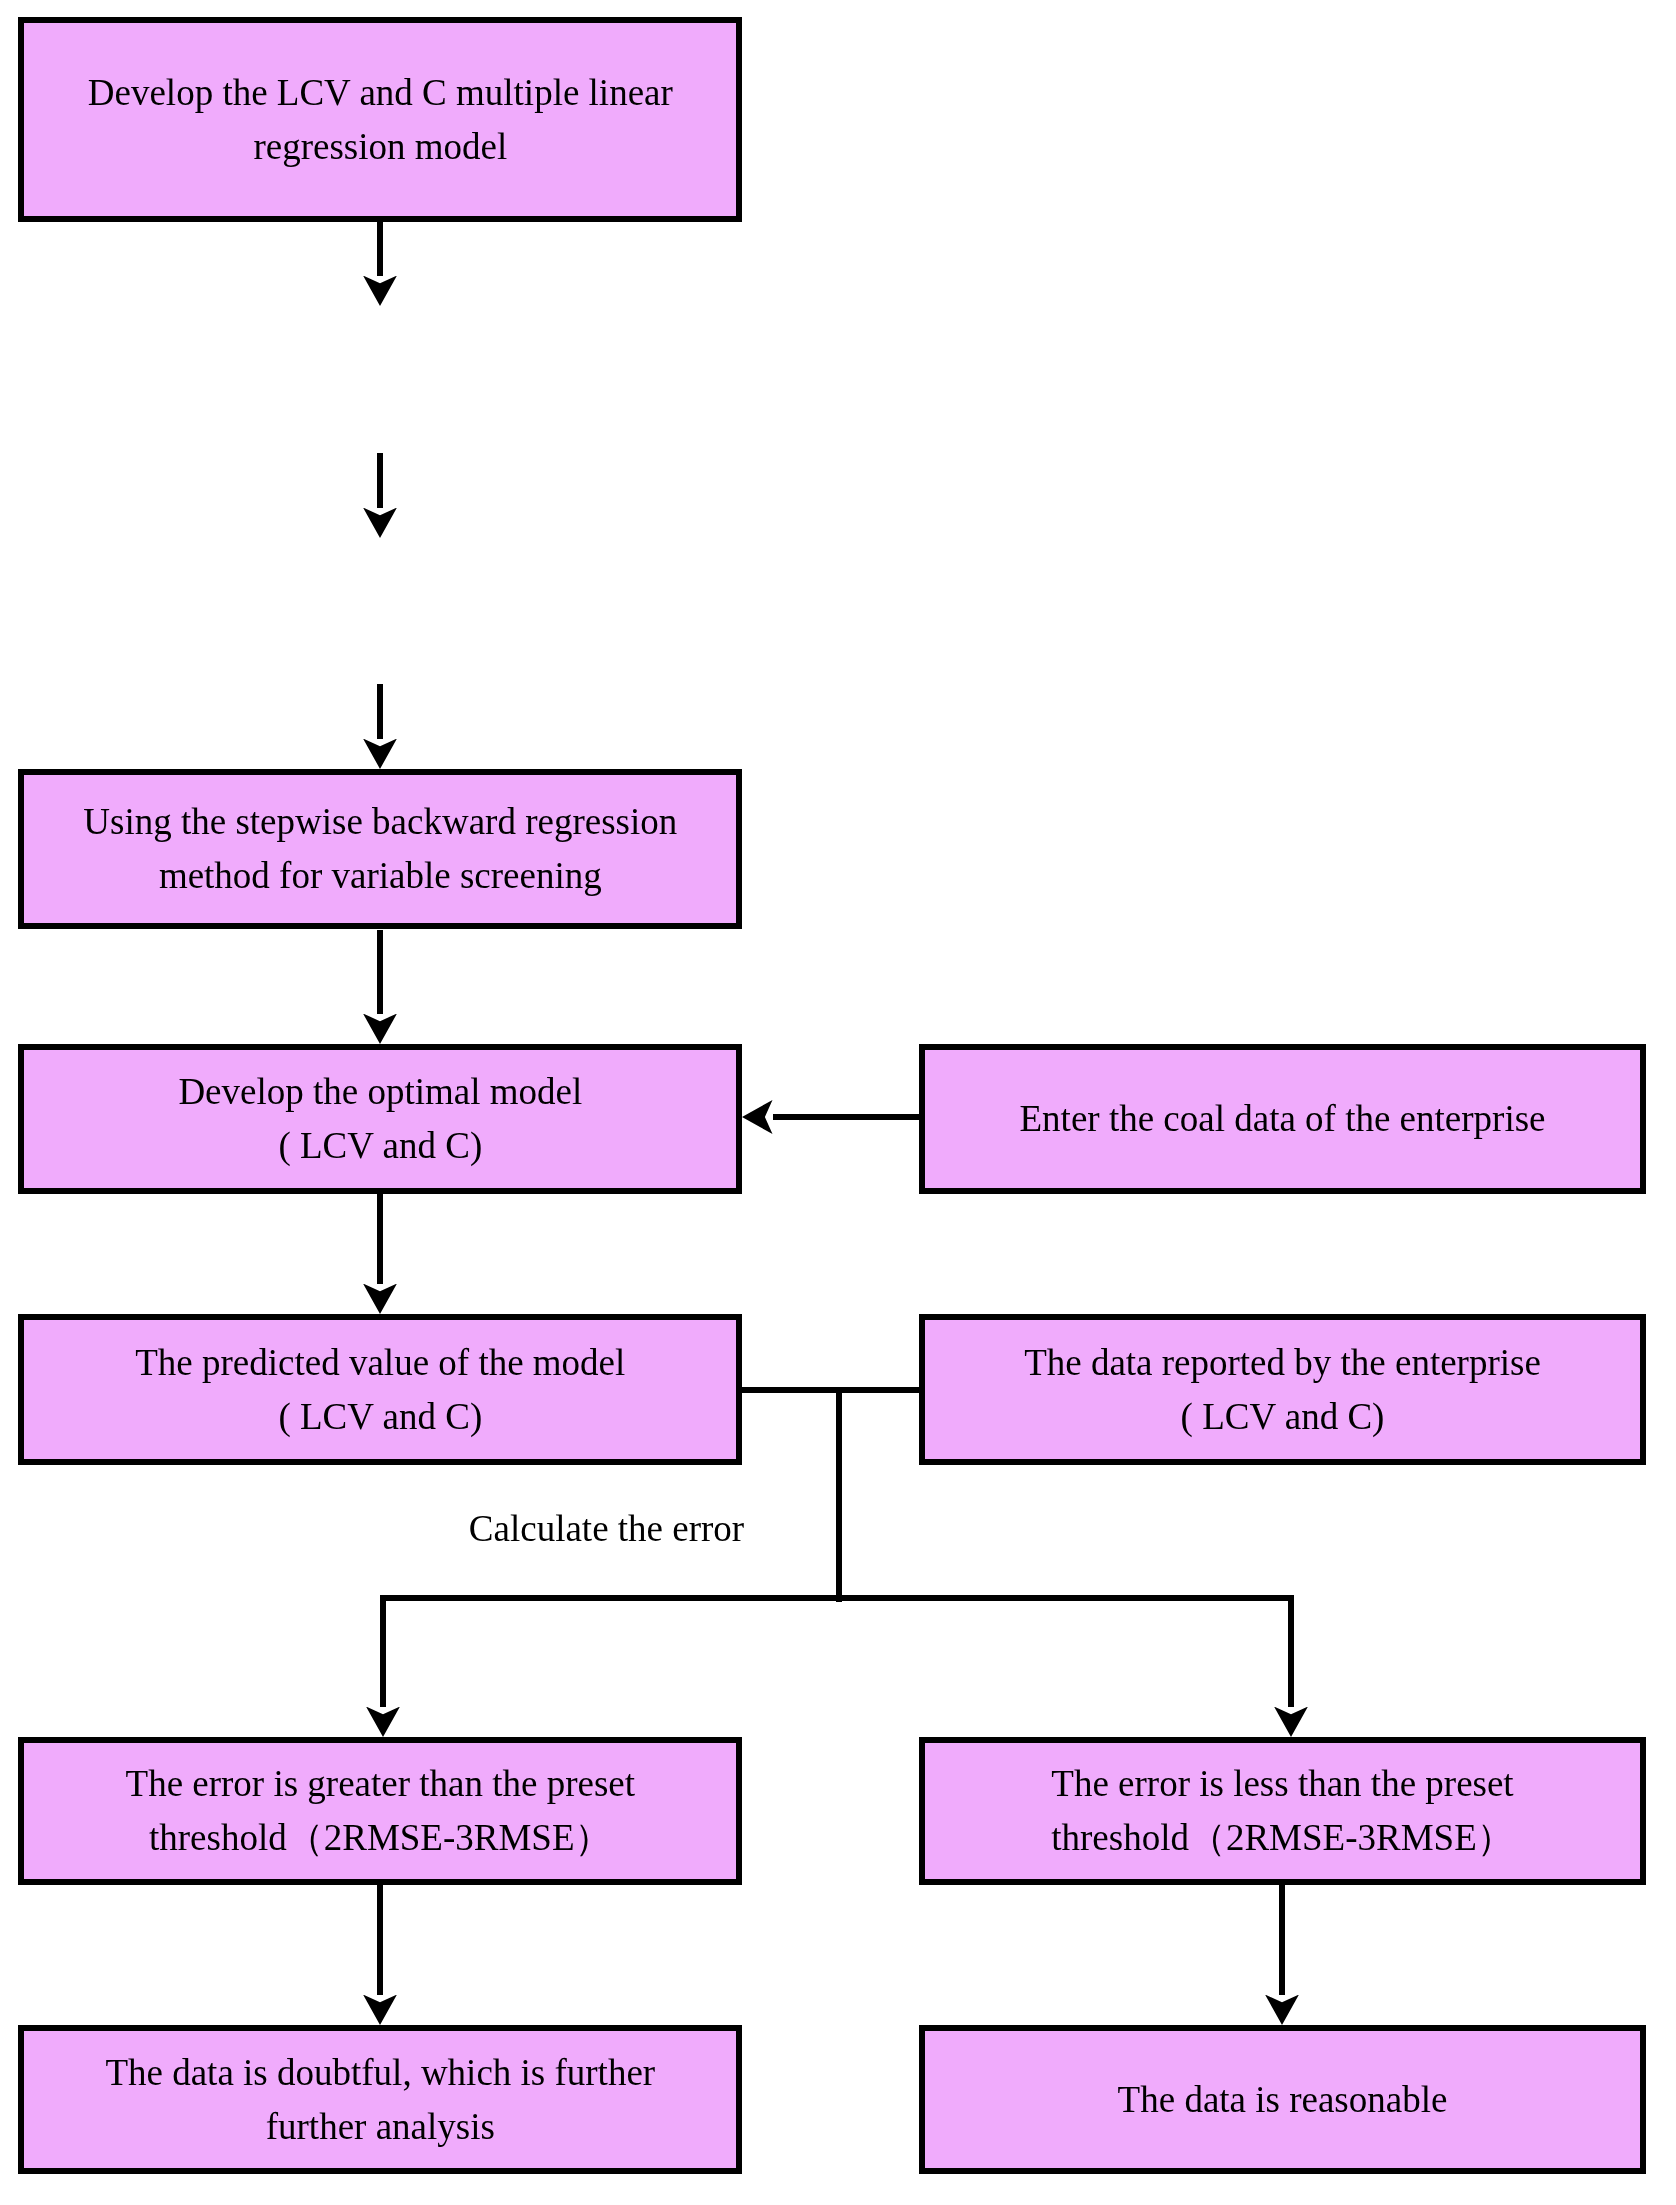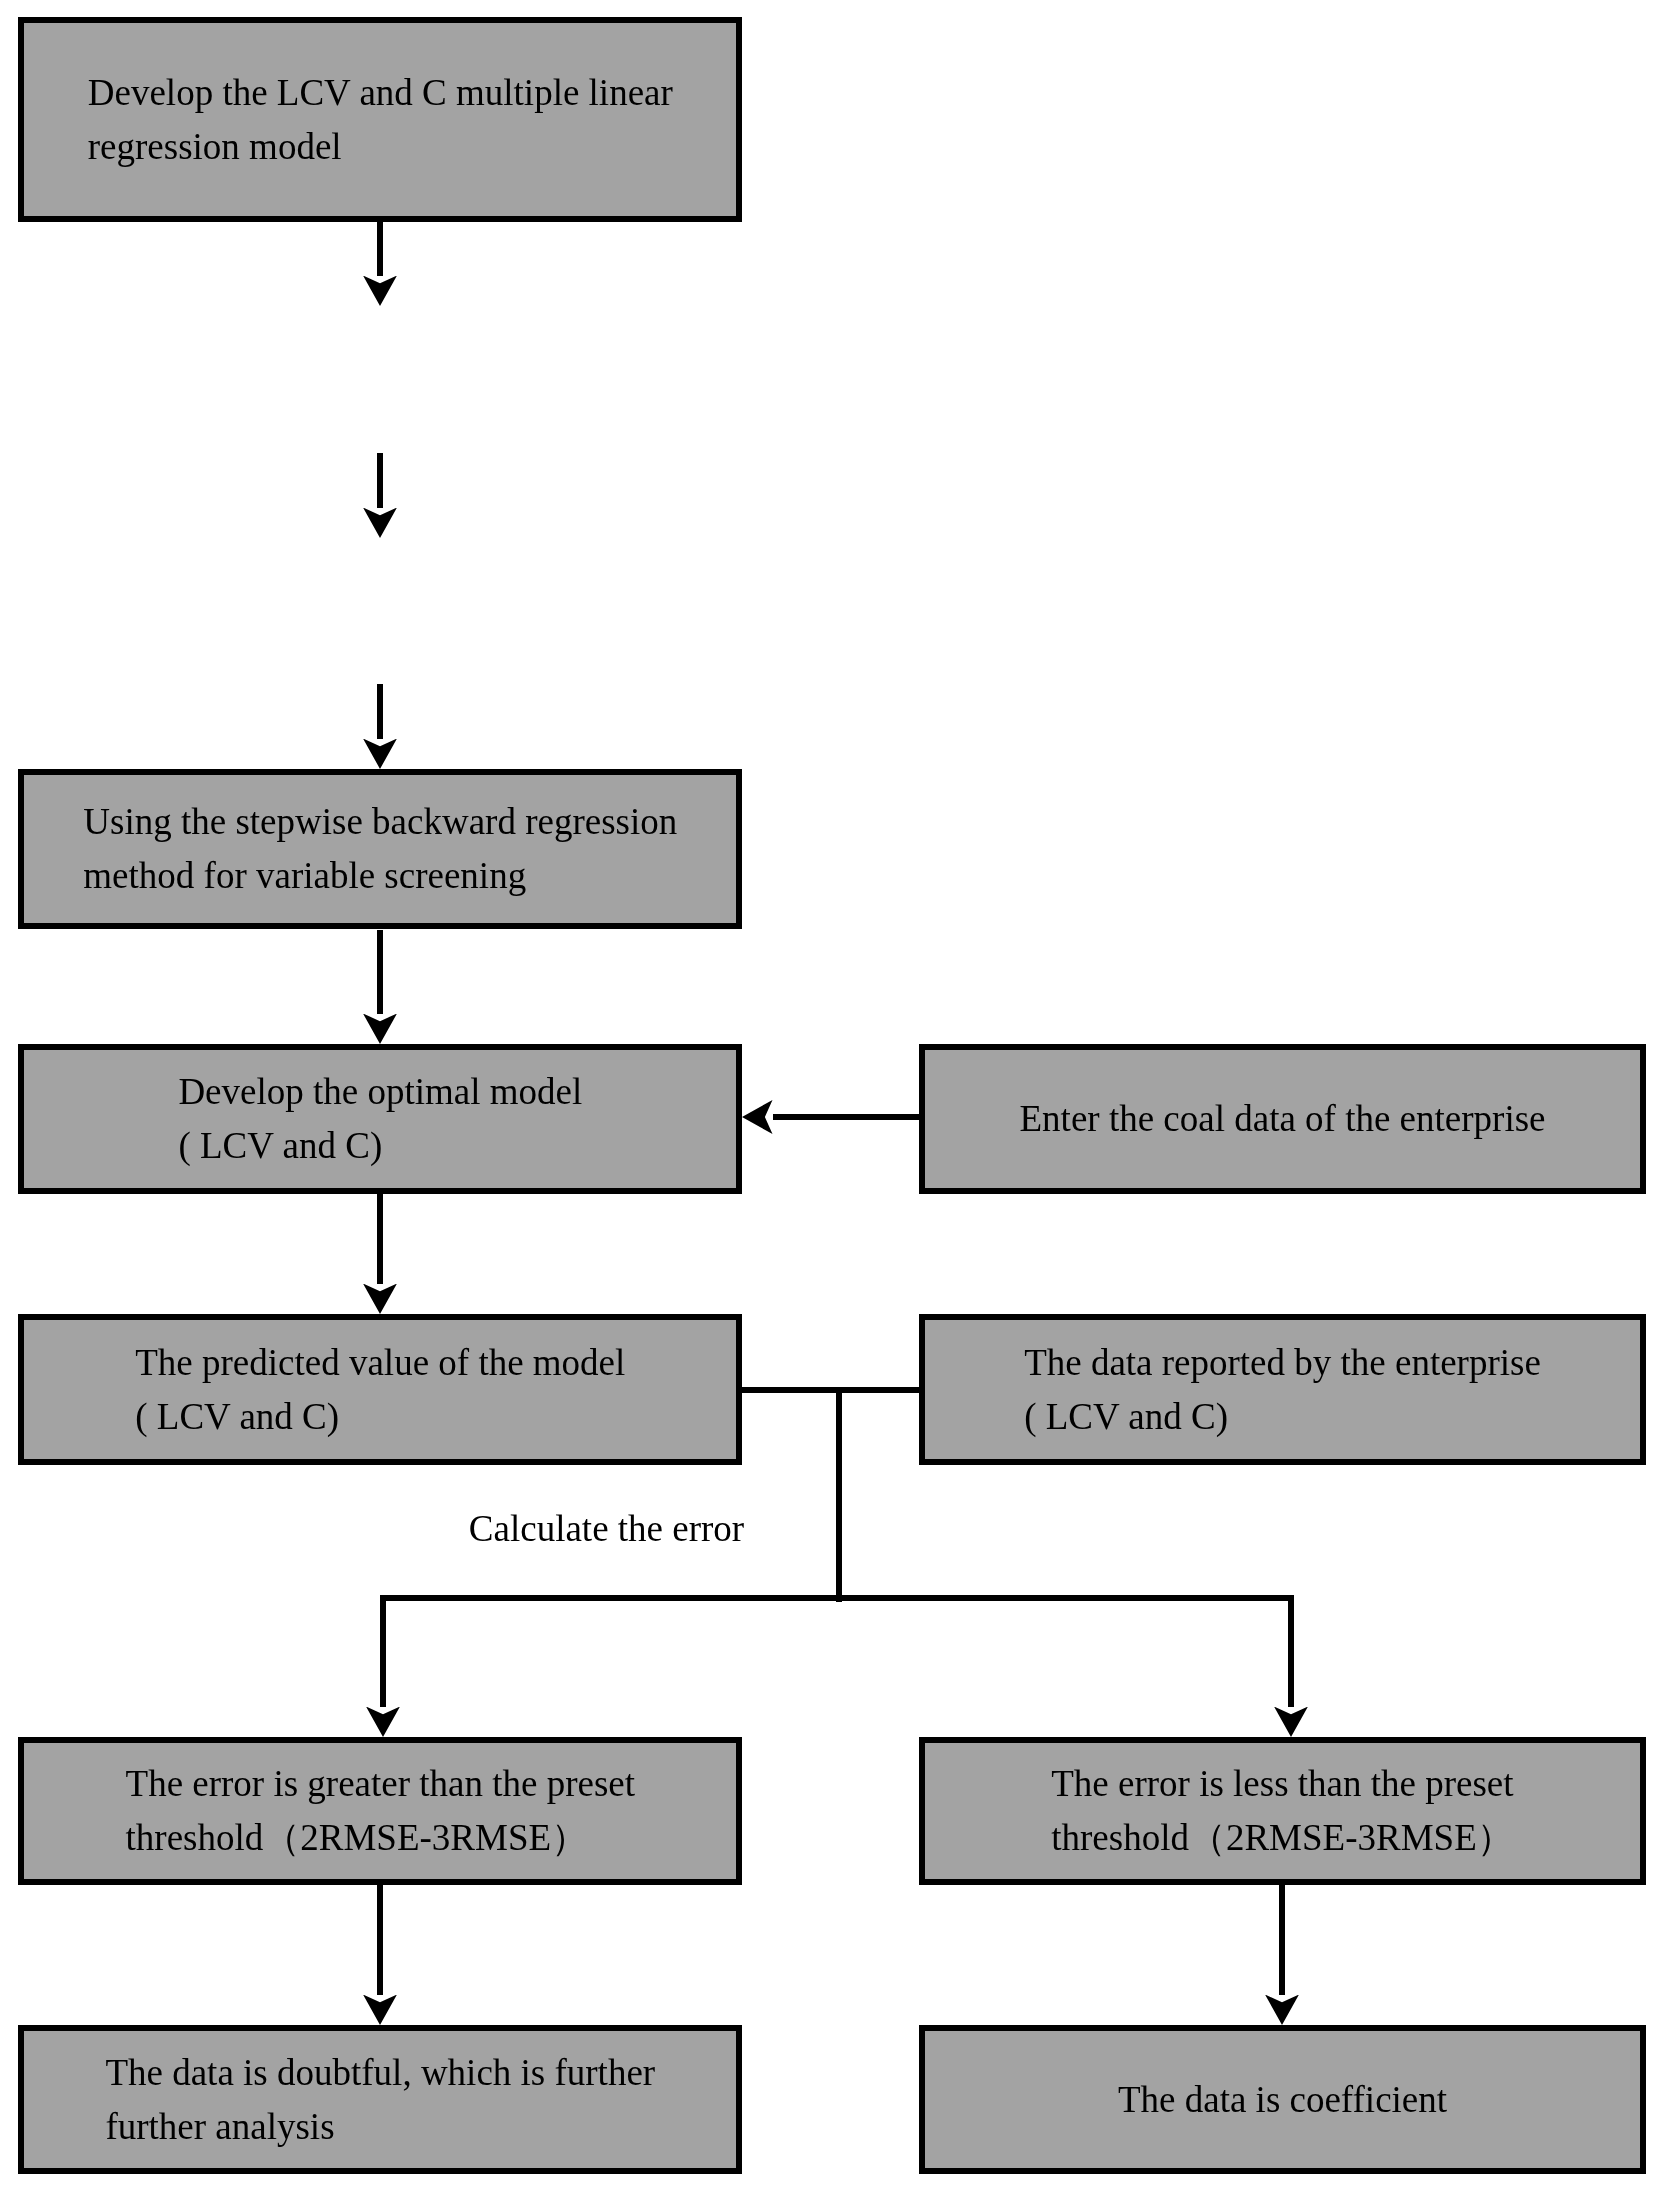--- a/index.html
+++ b/index.html
@@ -13,25 +13,25 @@
     height: 2205px;
     background: #ffffff;
     font-family: "Liberation Serif", "DejaVu Serif", serif;
     color: #000000;
     overflow: hidden;
   }
   .box {
     position: absolute;
     box-sizing: border-box;
     border: 6.7px solid #000000;
-    background: #a3a3a3;
+    background: #f0abfc;
     display: flex;
     align-items: center;
     justify-content: center;
-    text-align: left;
+    text-align: center;
   }
   .box-label {
     display: block;
     white-space: pre-line;
     font-size: 37px;
     line-height: 54px;
   }
   
   .arrow-v {
     position: absolute;
@@ -185,17 +185,17 @@
     <span class="stem"></span>
     <span class="head"></span>
   </div>
 
   <div class="box" style="left:18.3px; top:2025px; width:724px; height:149px">
     <span class="box-label">The data is doubtful, which is further
 further analysis</span>
   </div>
 
   <div class="box" style="left:919px; top:2025px; width:727px; height:149px">
-    <span class="box-label">The data is coefficient</span>
+    <span class="box-label">The data is reasonable</span>
   </div>
 
 </div>
 
 
 </body></html>

